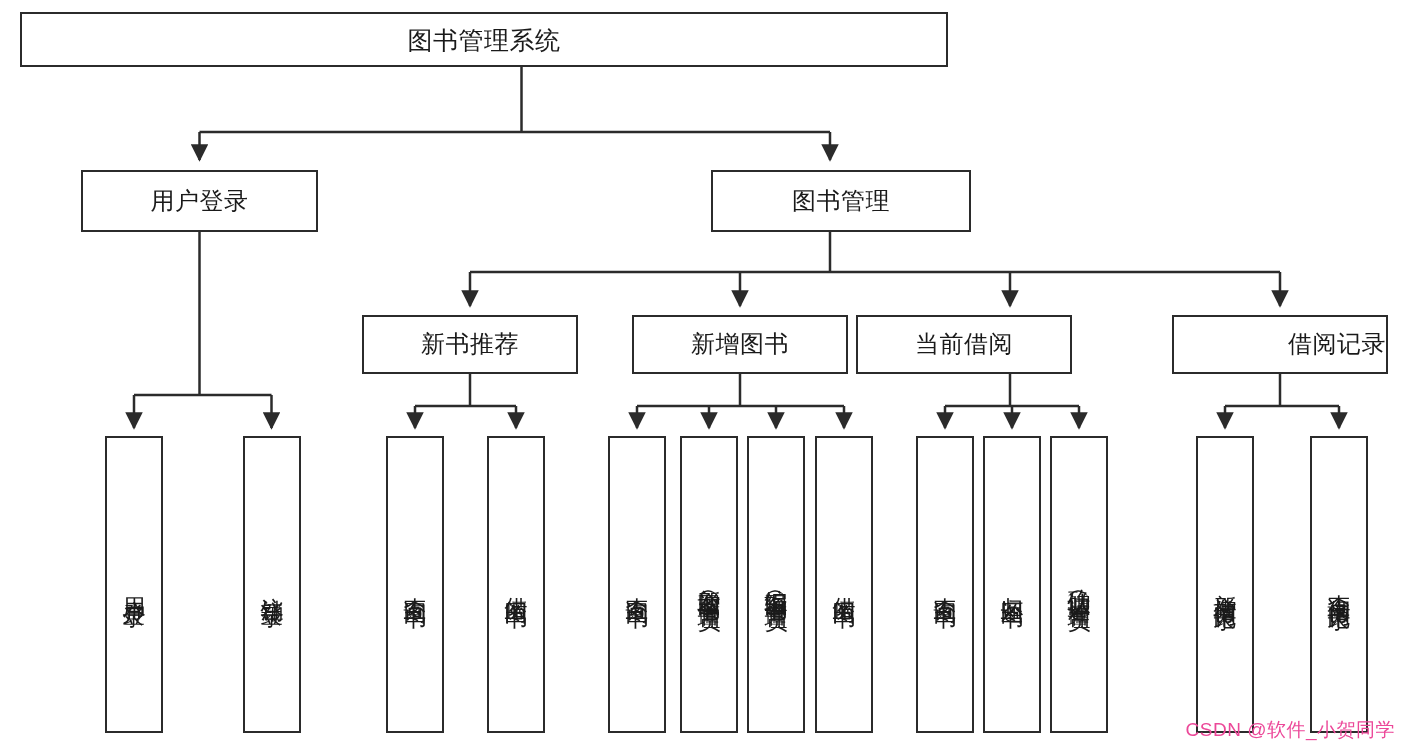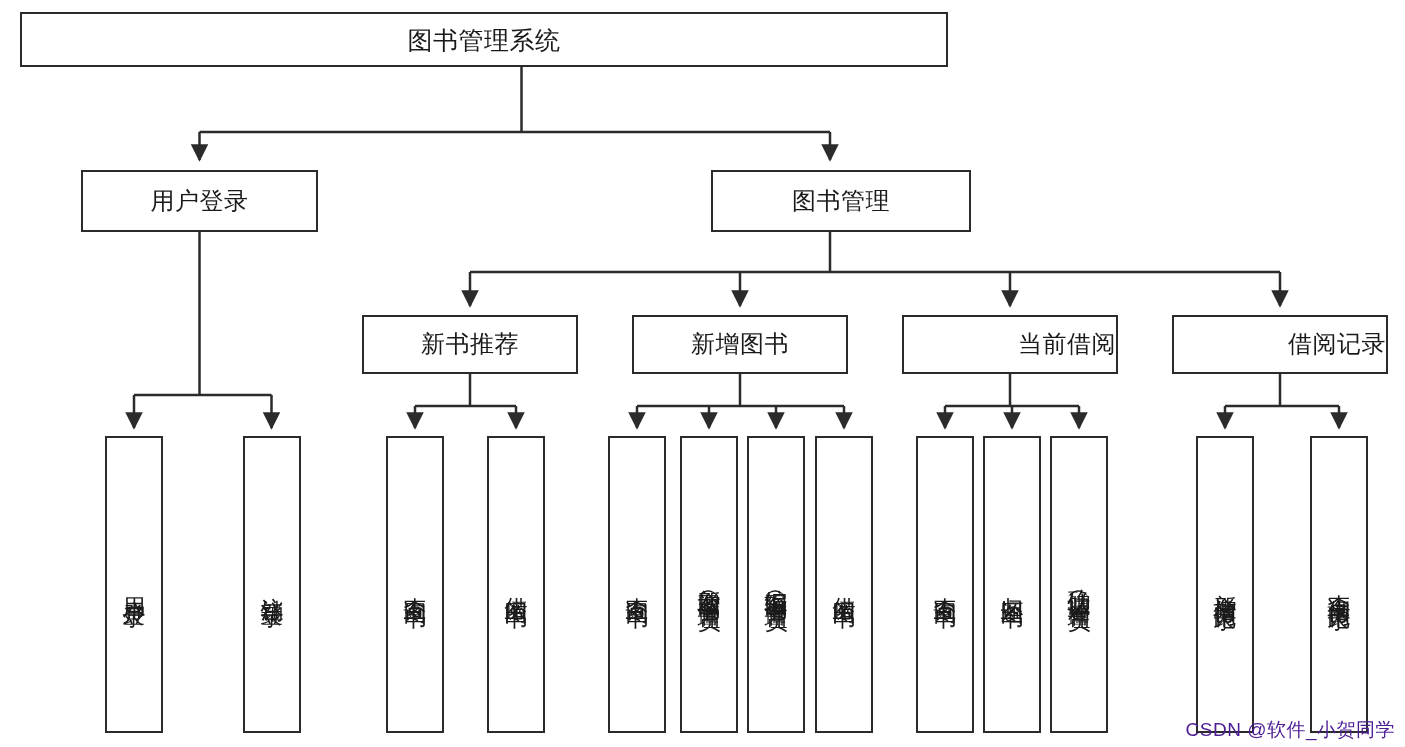--- a/index.html
+++ b/index.html
@@ -60,21 +60,21 @@
     font-size: 23px;
     letter-spacing: 3px;
     line-height: 1;
     white-space: nowrap;
   }
   .watermark {
     position: absolute;
     right: 10px;
     bottom: 4px;
     font-size: 19px;
-    color: #4c1d95;
+    color: #ec4899;
     letter-spacing: 0.5px;
     white-space: nowrap;
     z-index: 5;
     font-family: "Liberation Sans", "DejaVu Sans", sans-serif;
   }
 </style>
 </head>
 <body>
 
 <div id="canvas">
@@ -139,21 +139,21 @@
   <div class="node horiz" style="left:711px; top:170px; width:260px; height:62px;">
     <span class="label">图书管理</span>
   </div>
 
   <div class="node horiz" style="left:362px; top:315px; width:216px; height:59px;">
     <span class="label">新书推荐</span>
   </div>
   <div class="node horiz" style="left:632px; top:315px; width:216px; height:59px;">
     <span class="label">新增图书</span>
   </div>
-  <div class="node horiz" style="left:902px; top:315px; width:216px; height:59px;justify-content:flex-end;">
+  <div class="node horiz" style="left:856px; top:315px; width:216px; height:59px;">
     <span class="label">当前借阅</span>
   </div>
   <div class="node horiz" style="left:1172px; top:315px; width:216px; height:59px;justify-content:flex-end;">
     <span class="label">借阅记录</span>
   </div>
 
   <div class="node vert" style="left:105px; top:436px; width:58px; height:297px;">
     <span class="label">用户登录</span>
   </div>
   <div class="node vert" style="left:243px; top:436px; width:58px; height:297px;">

